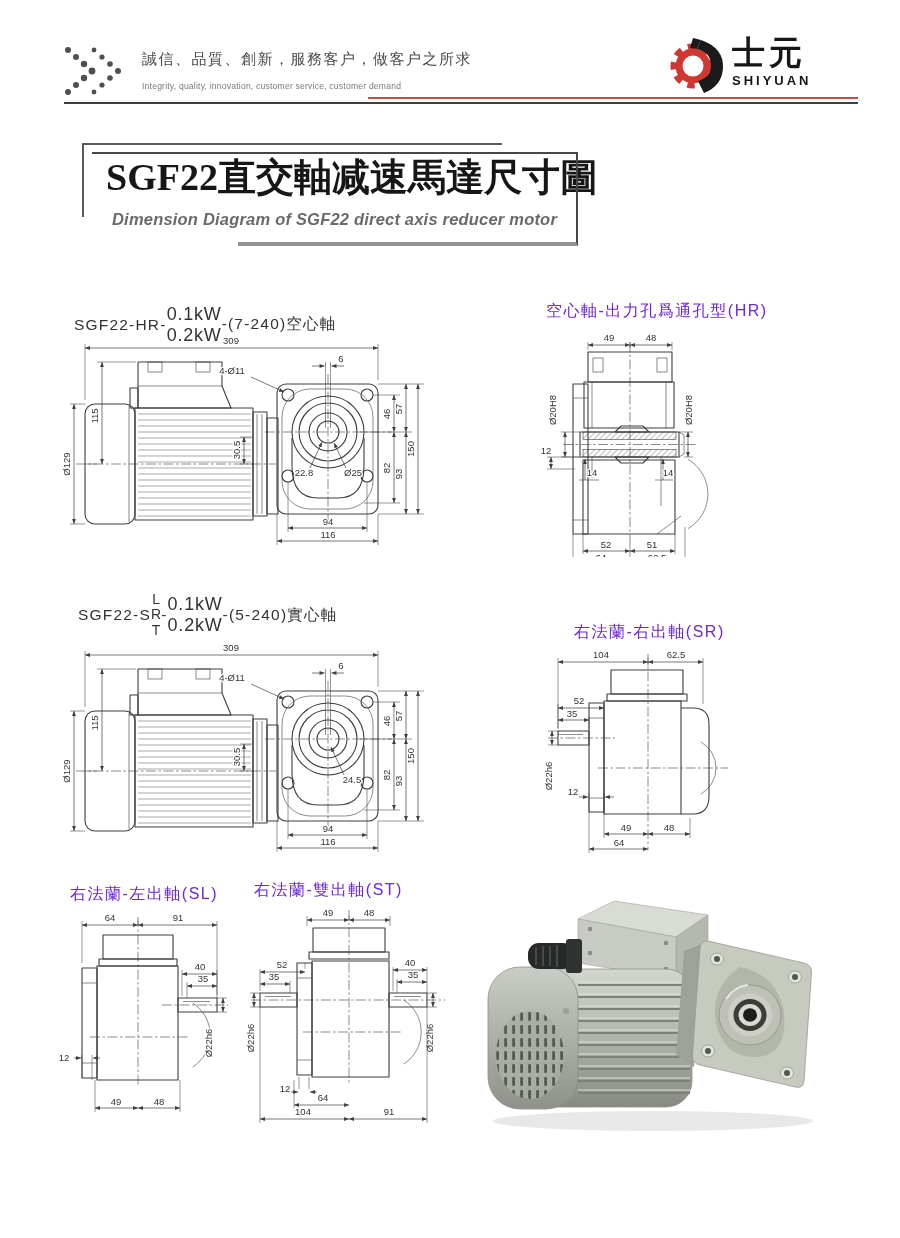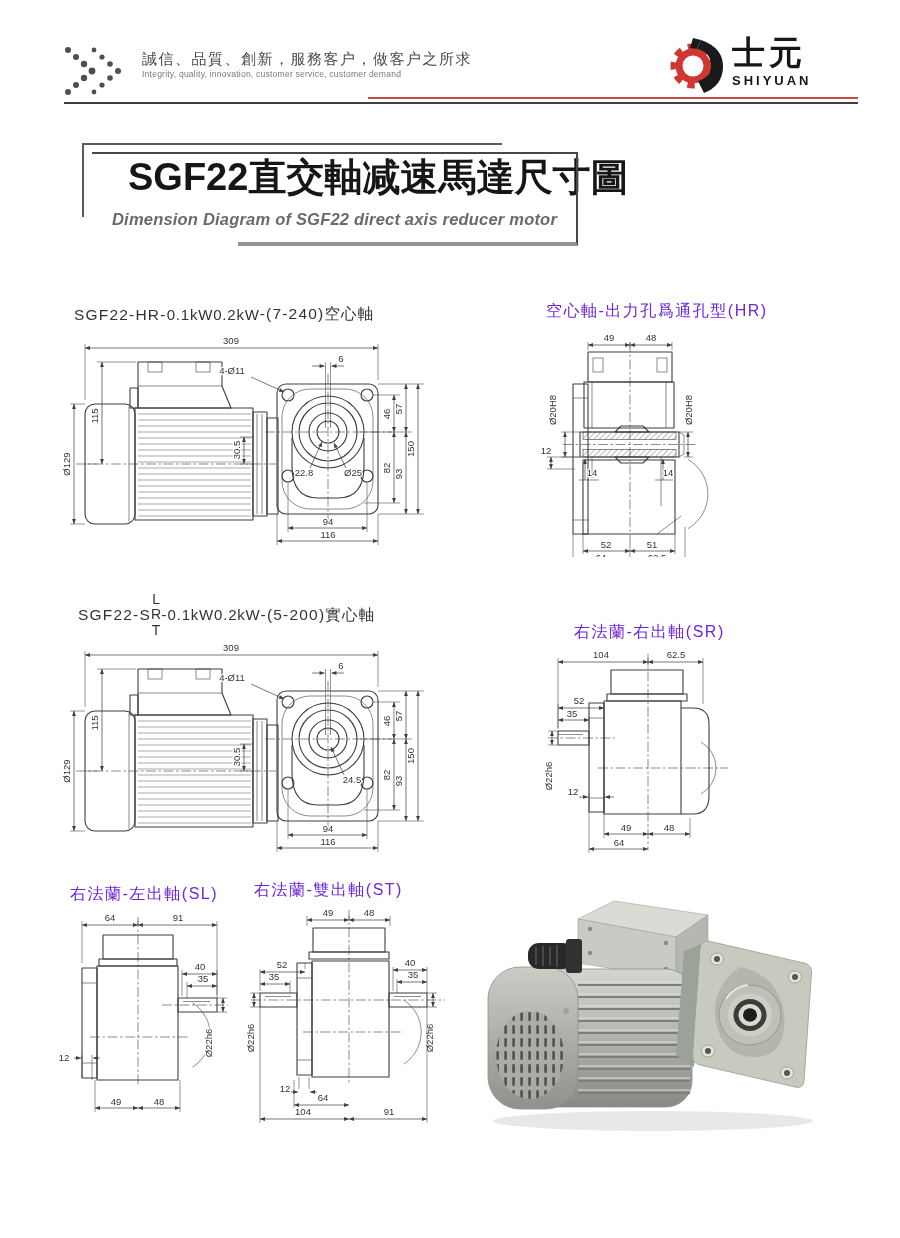--- a/index.html
+++ b/index.html
@@ -1,40 +1,40 @@
 <!DOCTYPE html>
 <html><head>
 <meta charset="utf-8">
 <style>
   html,body{margin:0;padding:0;background:#fff;}
   .page{position:relative;width:900px;height:1208px;background:#ffffff;font-family:"Liberation Sans",sans-serif;overflow:hidden;padding-left:33px;}
   .abs{position:absolute;}
 
   
   .slogan-zh{font-size:15px;color:#4a4a4a;letter-spacing:1.5px;}
-  .slogan-en{font-size:8.6px;color:#7a7a7a;margin-top:0;letter-spacing:.2px;}
+  .slogan-en{font-size:8.6px;color:#7a7a7a;margin-top:12px;letter-spacing:.2px;}
   .rule-dark{position:absolute;left:64px;top:102px;width:794px;height:2.4px;background:#3f3f3f;}
   .rule-red{position:absolute;left:368px;top:97px;width:490px;height:2.4px;background:#c94a44;}
   .brand{position:absolute;left:668px;top:36px;display:flex;align-items:flex-start;}
   .brand-txt{margin-left:4px;display:flex;flex-direction:column;align-items:flex-start;}
   .brand-zh{font-size:33px;font-weight:bold;color:#161616;letter-spacing:4px;line-height:1.05;}
   .brand-en{font-size:13px;font-weight:bold;color:#161616;letter-spacing:3px;margin-top:2px;}
 
   
   .tb{position:absolute;left:92px;top:152px;width:486px;height:94px;}
   .tb::before{content:"";position:absolute;left:-10px;top:-9px;width:418px;height:72px;border-top:2.5px solid #5a5a5a;border-left:2.5px solid #5a5a5a;}
   .tb::after{content:"";position:absolute;inset:0;border-top:2.5px solid #474747;border-right:2.5px solid #474747;border-bottom:4px solid #949494;}
   .tb .mask{position:absolute;left:-4px;bottom:-6px;width:150px;height:10px;background:#fff;z-index:2;}
-  .tb h1{margin:4px 0 0 36px;font-size:38px;font-weight:800;color:#161616;letter-spacing:0;line-height:1.15;white-space:nowrap;}
+  .tb h1{margin:4px 0 0 14px;font-size:38px;font-weight:800;color:#161616;letter-spacing:0;line-height:1.15;white-space:nowrap;font-family:Liberation Serif, serif;}
   .tb .sub{margin:10px 0 0 20px;font-size:16.5px;font-style:italic;font-weight:bold;color:#6a6a6a;letter-spacing:.2px;}
 
   
   .sec-title{position:absolute;font-size:16px;color:#6d28d9;letter-spacing:1.5px;white-space:nowrap;}
   .model-label{position:absolute;display:flex;align-items:center;font-size:15.5px;color:#333;letter-spacing:1.2px;white-space:nowrap;}
-  .kw-stack{display:flex;flex-direction:row;font-size:15px;line-height:1.15;letter-spacing:.8px;text-align:left;align-items:flex-end;}
+  .kw-stack{display:flex;flex-direction:column;font-size:18px;line-height:1.15;letter-spacing:.8px;text-align:left;align-items:flex-end;}
   .var-stack{display:flex;flex-direction:column;align-items:center;font-size:14px;line-height:1.1;letter-spacing:0;}
 
   
   svg text{font-family:"Liberation Sans",sans-serif;}
   .dt{font-size:9.5px;fill:#333;paint-order:stroke;stroke:#fff;stroke-width:2.6px;stroke-linejoin:round;}
   .ol{fill:none;stroke:#3e3e3e;stroke-width:1.1;stroke-linejoin:round;}
   .thin{fill:none;stroke:#3e3e3e;stroke-width:.6;}
   .fin{fill:none;stroke:#3e3e3e;stroke-width:.45;}
   .cl{fill:none;stroke:#3e3e3e;stroke-width:.6;stroke-dasharray:10 2.5 2.5 2.5;}
   .dim{fill:none;stroke:#3e3e3e;stroke-width:.7;}
@@ -133,21 +133,21 @@
   <span class="var-stack">
     <span>L</span>
     <span>R</span>
     <span>T</span>
   </span>
   <span>-</span>
   <span class="kw-stack">
     <span>0.1kW</span>
     <span>0.2kW</span>
   </span>
-  <span>-(5-200)實心軸</span>
+  <span>-(5-240)實心軸</span>
 </div>
 
 <div class="sec-title" style="left:574px;top:622px">右法蘭-右出軸(SR)</div>
 <div class="sec-title" style="left:70px;top:884px">右法蘭-左出軸(SL)</div>
 <div class="sec-title" style="left:254px;top:880px">右法蘭-雙出軸(ST)</div>
 
 <svg class="abs" style="left:60px;top:326px" width="450" height="245" viewBox="0 0 450 245">
   <g>
     <rect class="ol" x="25" y="78" width="50" height="120" rx="10"></rect>
     <line class="thin" x1="69" y1="80" x2="69" y2="196"></line>

